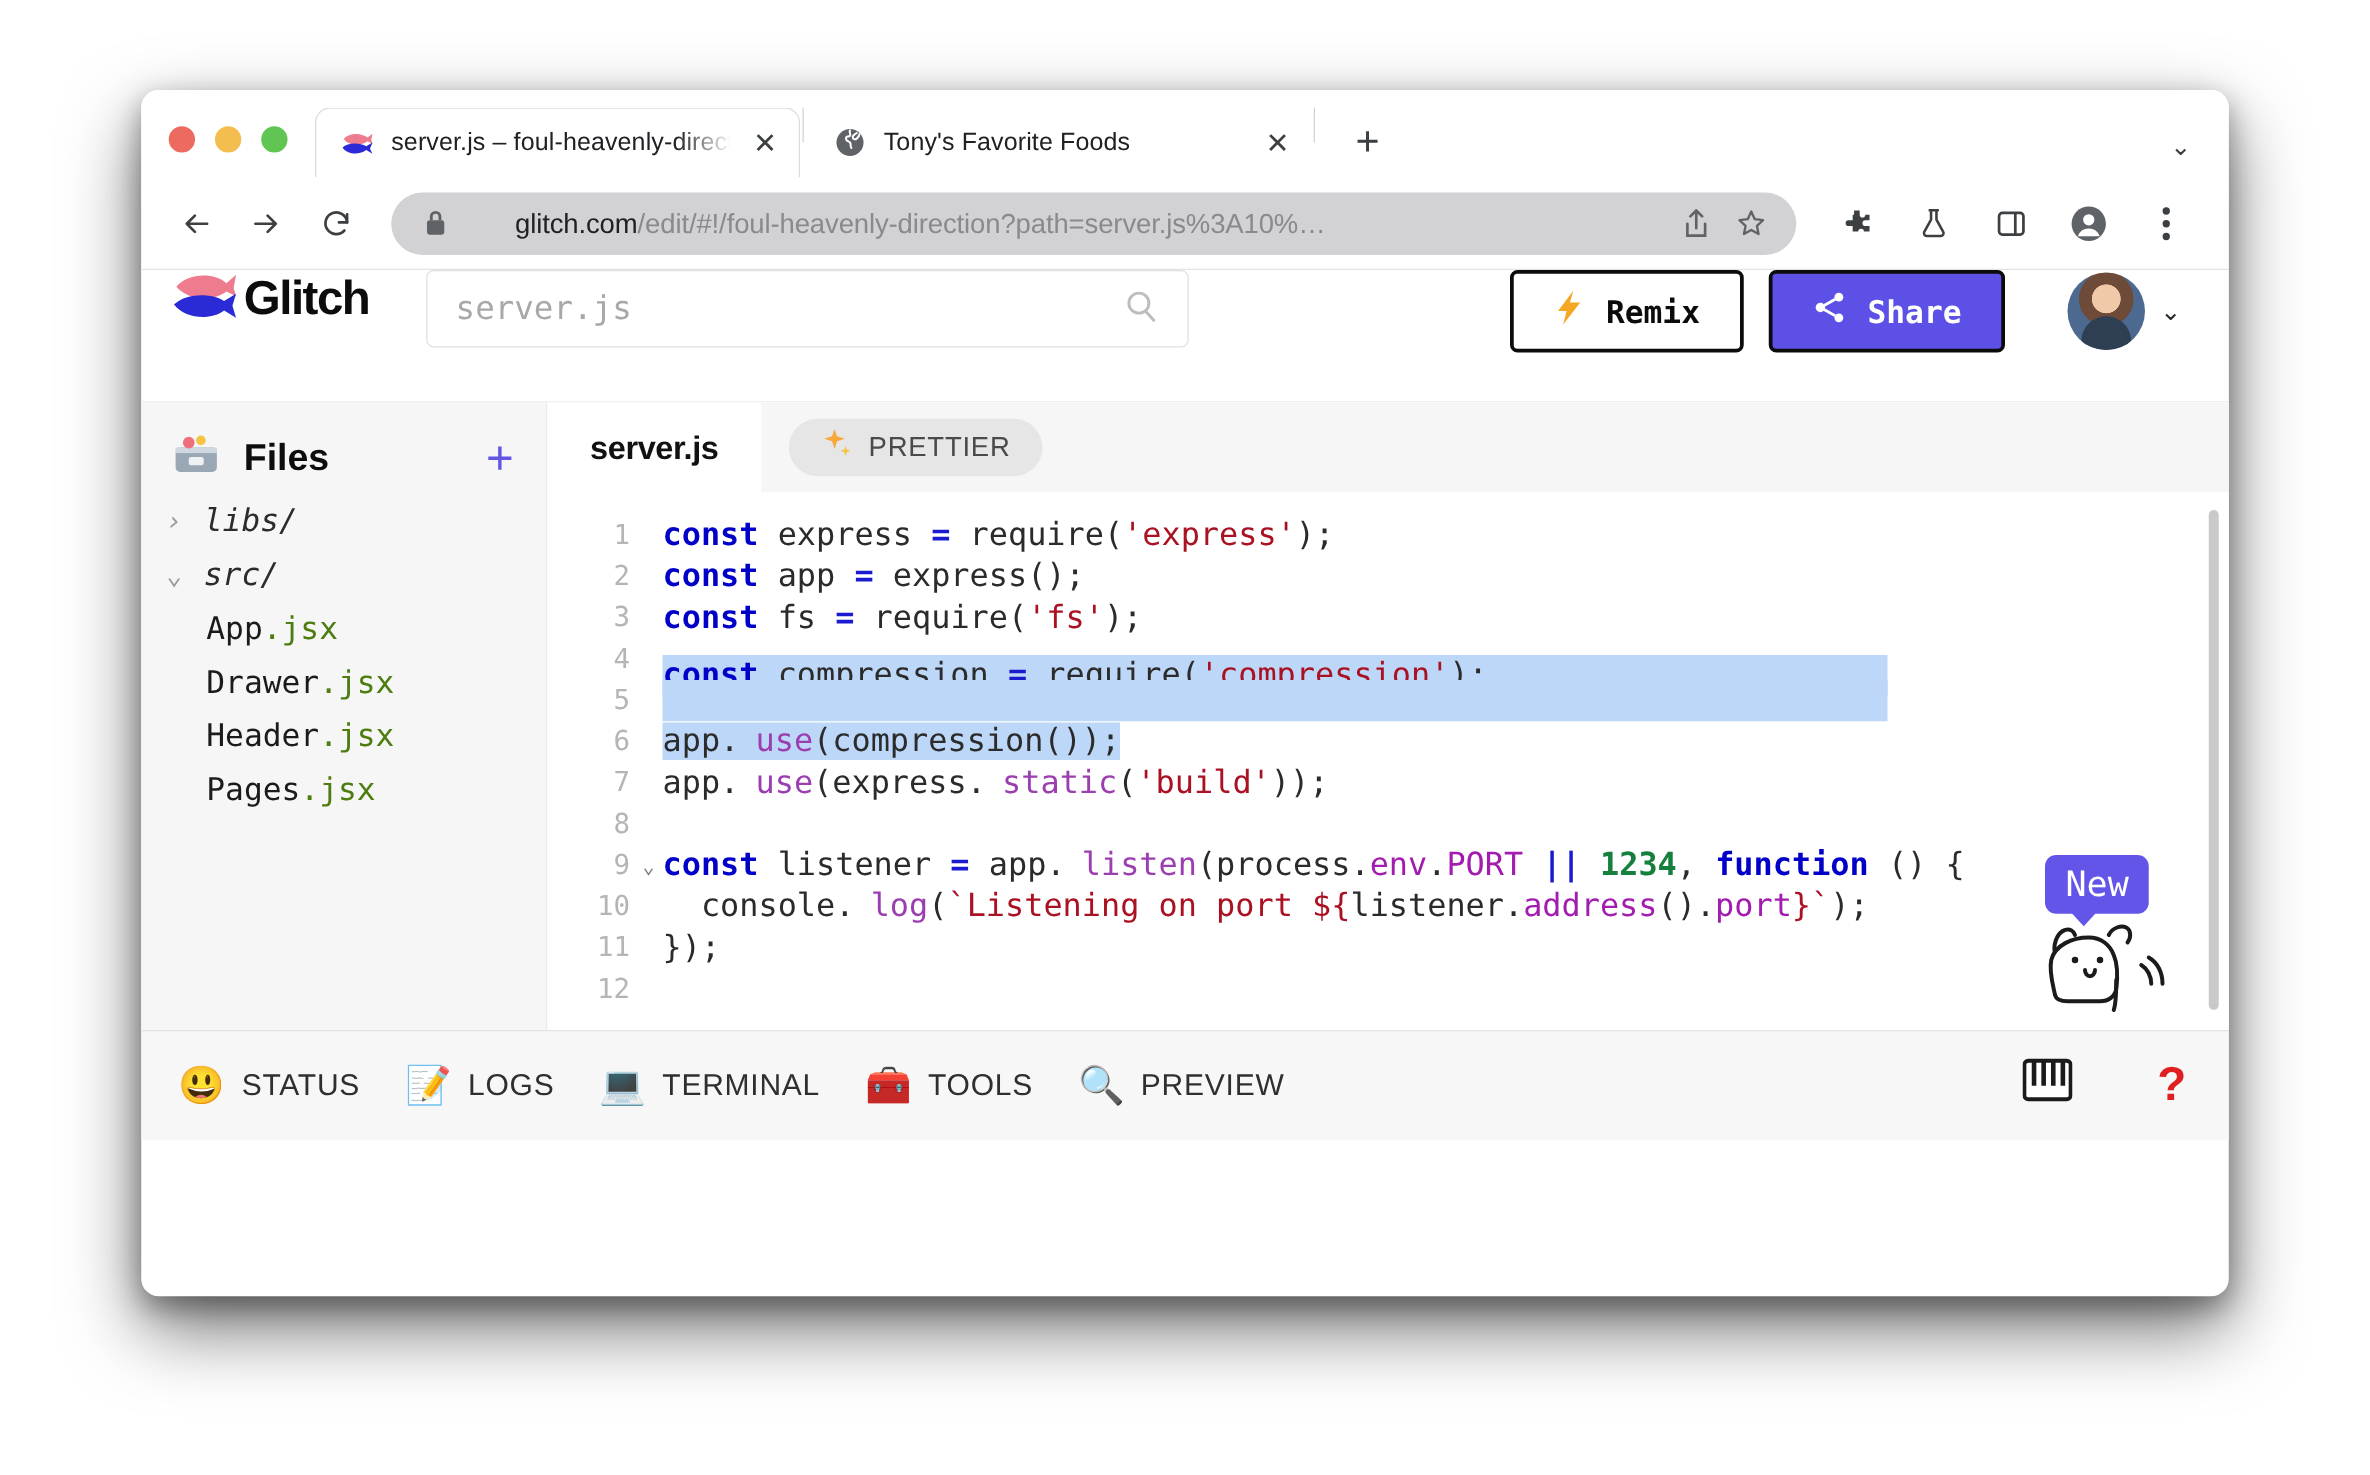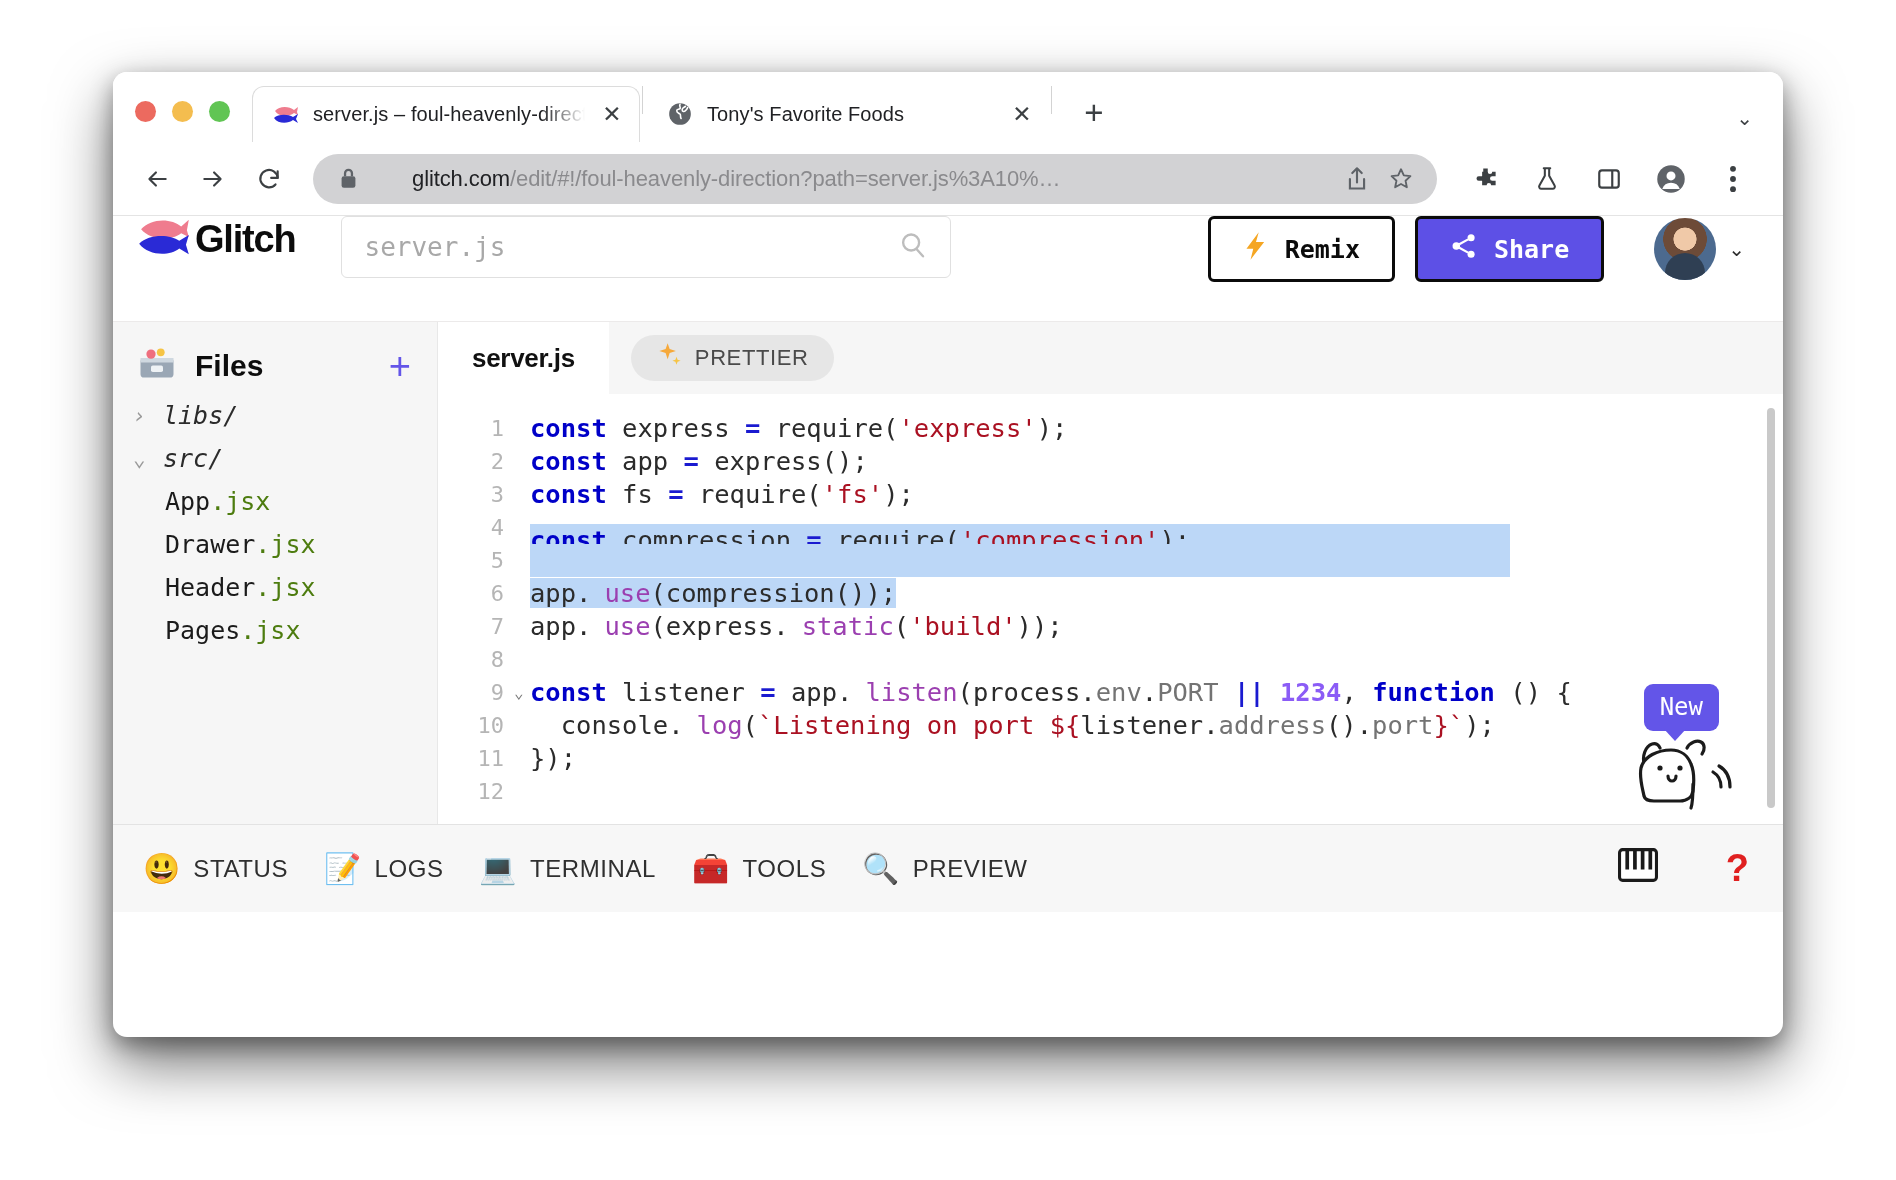--- a/index.html
+++ b/index.html
@@ -239,39 +239,39 @@
     width: 76px; flex: 0 0 76px; text-align: right;
     color: #b5b5b5; font-size: 22px; padding-right: 10px;
     user-select: none; line-height: 33px;
   }
   .fold { width: 16px; flex: 0 0 16px; color: #7a7a7a; font-size: 16px; line-height: 33px; }
   .src { flex: 1 1 auto; color: #2b2b2b; line-height: 33px; position: relative;}
   .src .sel { background: #bcd7f7; }
   .kw   { color: #0000c8; font-weight: 700; }
   .op   { color: #1a1ad0; font-weight: 700; }
   .str  { color: #aa1122; }
-  .num  { color: #8b5cf6; font-weight: 700; }
+  .num  { color: #15803d; font-weight: 700; }
   .meth { color: #9b3fb0; margin-left: 13px; }
-  .prop { color: #737373; }
+  .prop { color: #a21caf; }
   .fnkw { color: #0000c8; font-weight: 700; }
 
   .scrollbar {
     position: absolute; right: 8px; top: 14px;
     width: 8px; height: 400px; border-radius: 4px;
     background: #c9c9c9;
   }
 
   
   .dogwrap { position: absolute; right: 36px; bottom: 0px; width: 120px; height: 140px; }
   .bubble {
     position: absolute; right: 28px; top: 0;
     background: #6355e8; color: #fff;
     border-radius: 9px;
     padding: 7px 16px;
-    font-size: 24px; font-weight: 400;
+    font-size: 28px; font-weight: 400;
   }
   .bubble::after {
     content:""; position:absolute; left: 20px; bottom: -10px;
     border-left: 11px solid transparent; border-right: 11px solid transparent;
     border-top: 12px solid #6355e8;
   }
 
   
   .footer {
     height: 88px;

